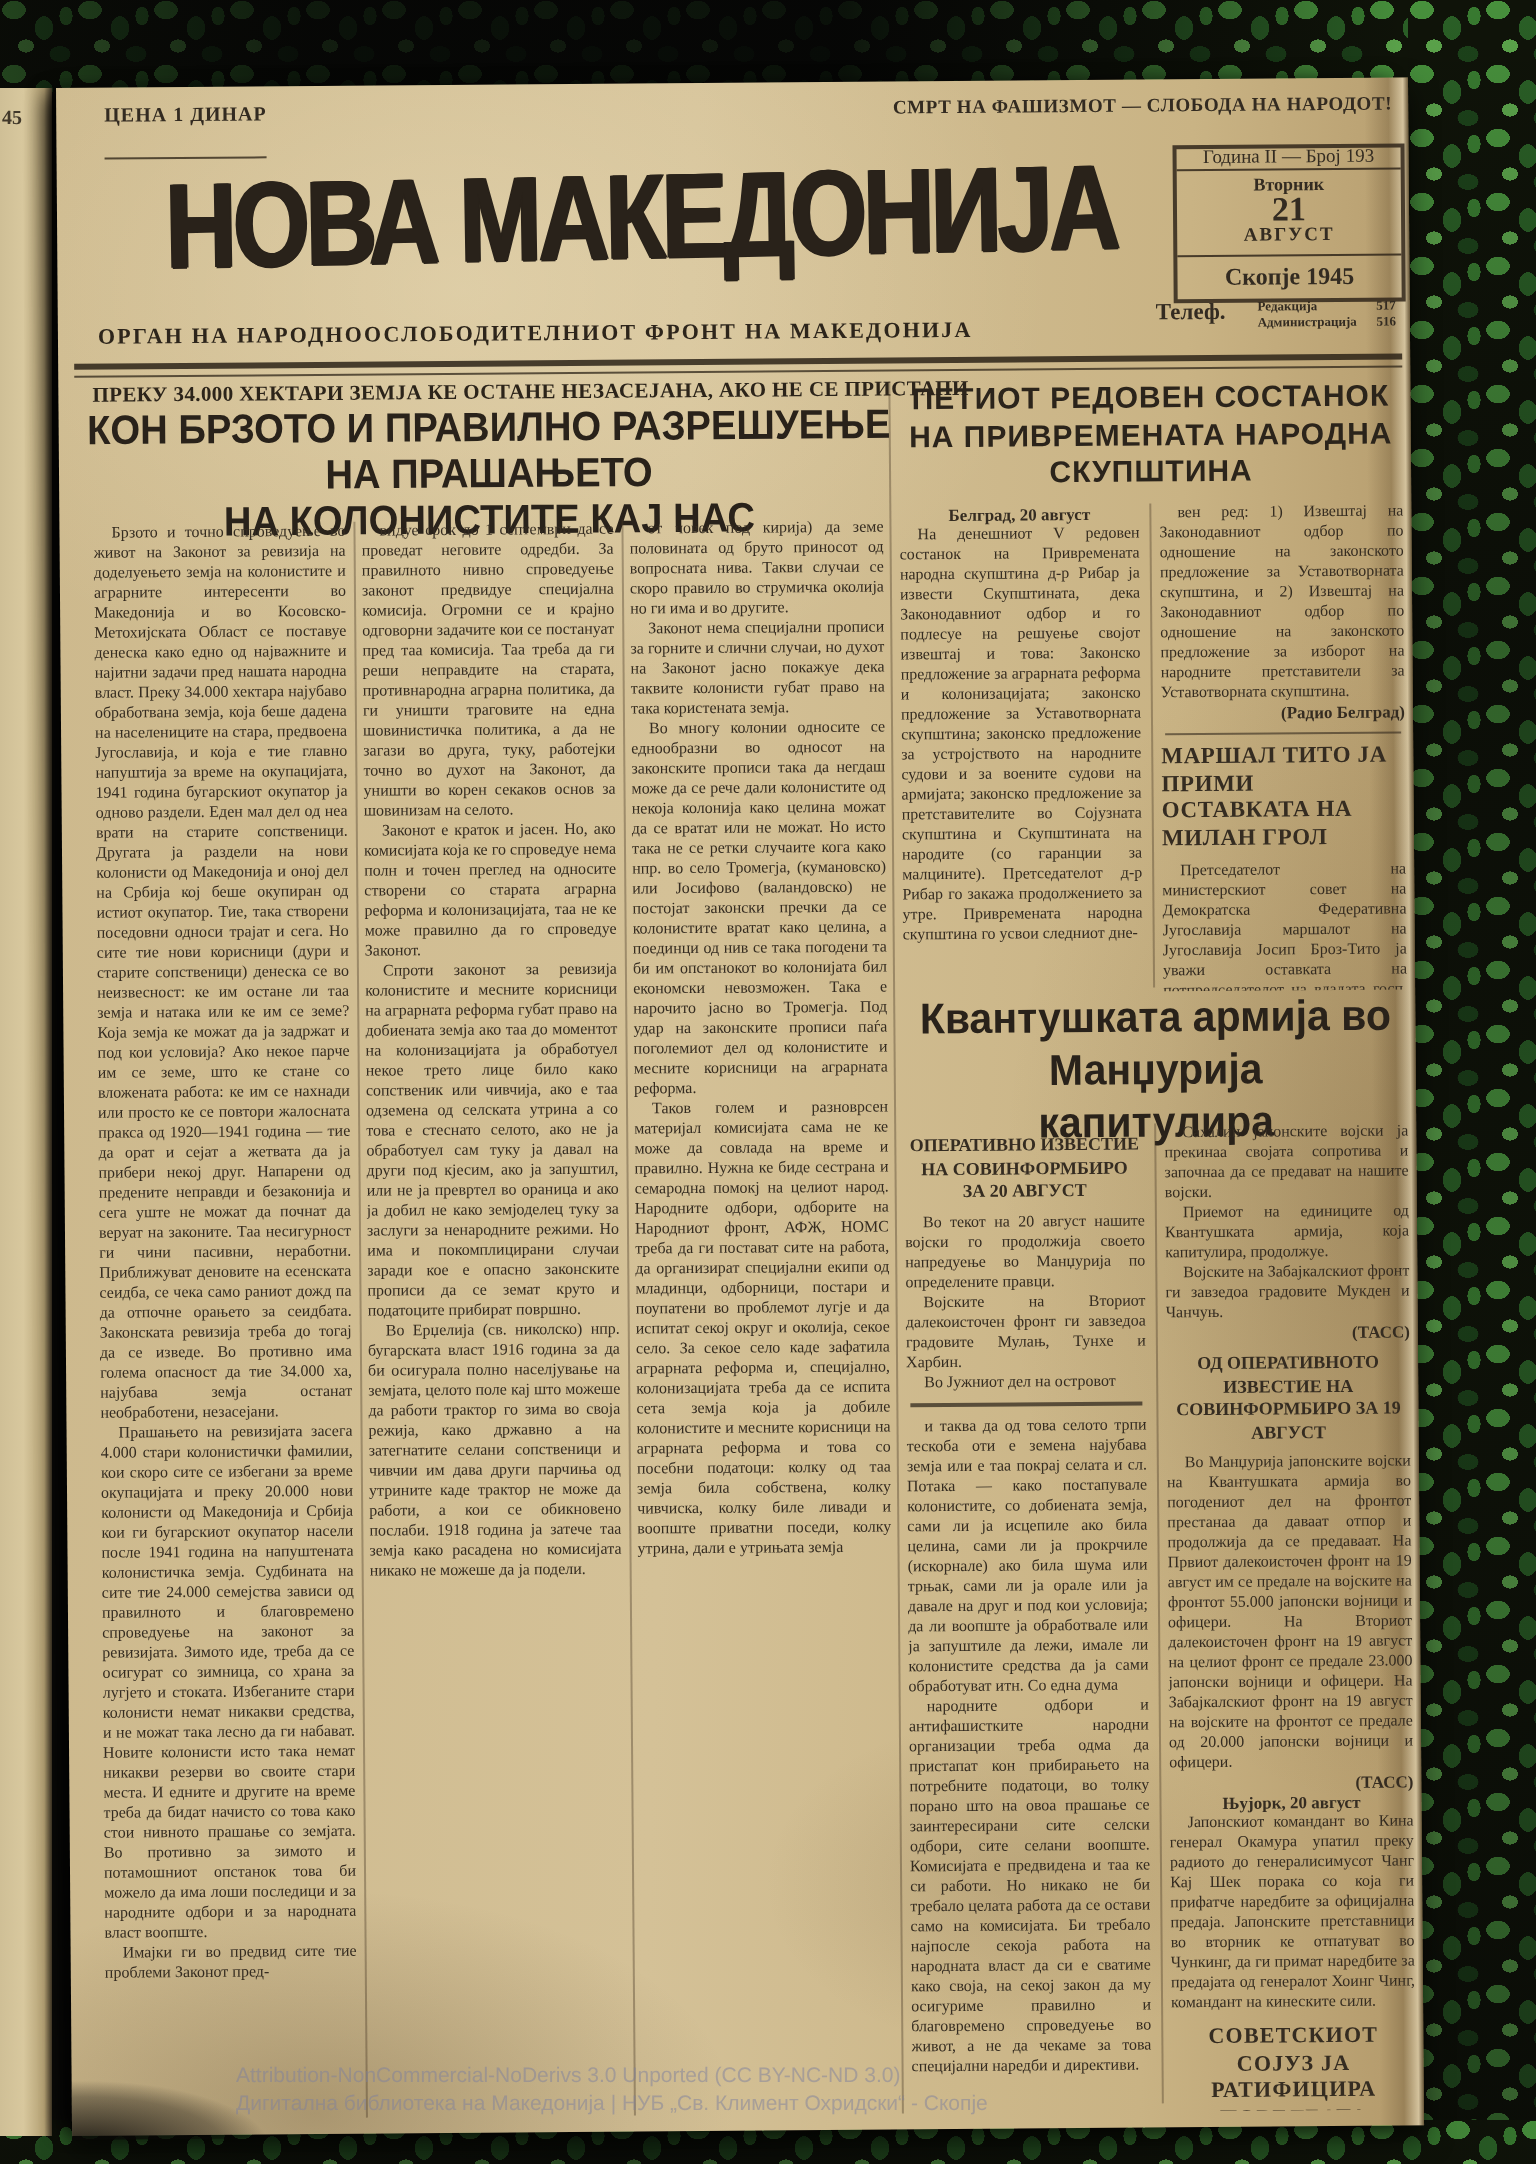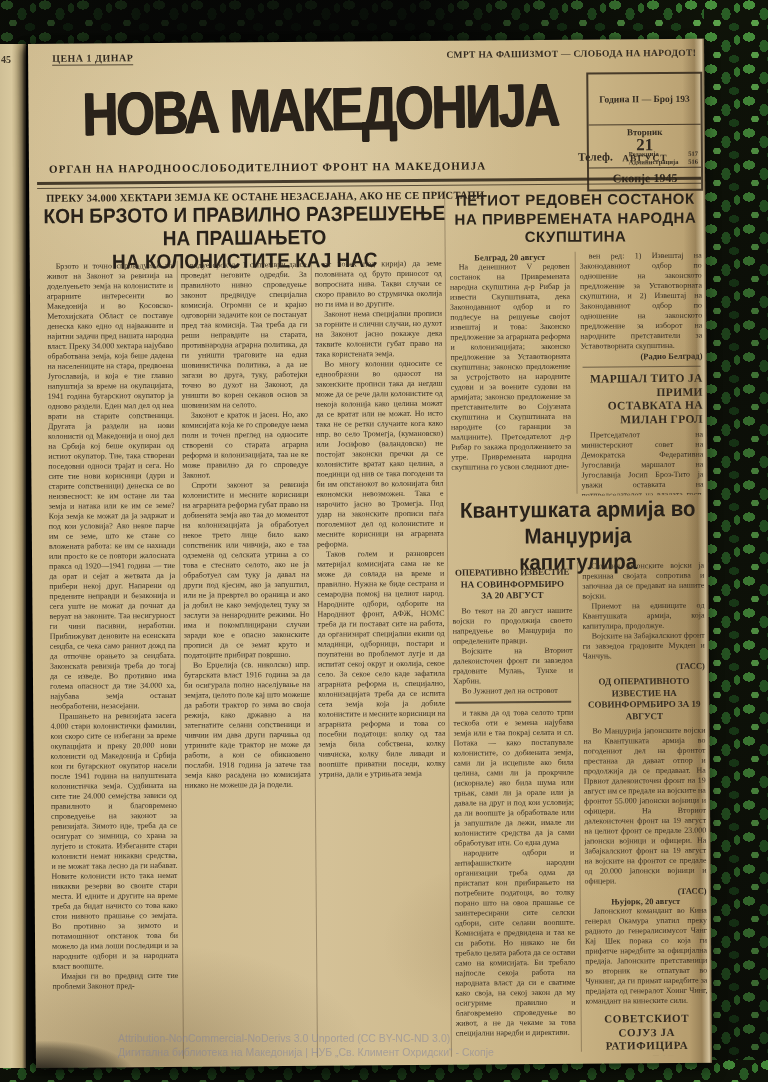--- a/index.html
+++ b/index.html
@@ -42,28 +42,28 @@
       radial-gradient(300px 160px at 18% 99%, rgba(80,60,32,.30), transparent 70%),
       radial-gradient(180px 120px at 70% 88%, rgba(96,74,44,.16), transparent 70%),
       linear-gradient(92deg,#cdb98d 0%,#d4c197 45%,#c9b384 80%,#b69d6e 97%);
     box-shadow:-8px 0 10px -3px rgba(0,0,0,.8), 0 6px 14px rgba(0,0,0,.6);}
   .curl{position:absolute;right:0;top:0;width:22px;height:100%;
     background:linear-gradient(90deg,transparent,rgba(78,58,30,.28) 55%,rgba(255,249,226,.4) 88%,rgba(43,32,16,.55));}
   .tear{position:absolute;left:0;bottom:-2px;width:130px;height:42px;
     background:radial-gradient(130px 48px at 4% 112%, rgba(10,9,7,.9), rgba(10,9,7,.35) 55%, transparent 72%)}
 
   
-  .price{left:24px;top:9px;font-size:10px;font-weight:bold;border-bottom:1px solid rgba(50,40,26,.8);padding-bottom:1px;letter-spacing:.5px}
+  .price{left:24px;top:9px;font-size:10px;font-weight:bold;border-bottom:1px solid rgba(50,40,26,.8);padding-bottom:15px;letter-spacing:.5px}
   .slogan{right:8px;top:9px;font-size:9.5px;font-weight:bold;letter-spacing:.3px}
   .title{left:28px;top:28px;width:528px;text-align:center;font-size:53px;line-height:80px;
     font-weight:bold;letter-spacing:-2px;color:#29221a;white-space:nowrap;
     transform:scale(.93,1.14) rotate(-0.6deg);transform-origin:center;
     text-shadow:.8px 0 0 currentColor,-.8px 0 0 currentColor,0 .5px 0 currentColor;}
   .issuebox{right:2px;top:33px;width:112px;border:2px solid rgba(48,38,26,.85);text-align:center}
-  .issuebox .r1{font-size:9.5px;font-weight:bold;padding:20px 1px;border-bottom:1px solid rgba(48,38,26,.85)}
+  .issuebox .r1{font-size:9.5px;font-weight:normal;padding:0 1px;border-bottom:1px solid rgba(48,38,26,.85)}
   .issuebox .r2{padding:2px 0 3px;border-bottom:1px solid rgba(48,38,26,.85)}
   .issuebox .wd{font-size:9px;font-weight:bold;line-height:10px}
   .issuebox .dy{font-size:17px;font-weight:bold;line-height:16px}
   .issuebox .mo{font-size:9.5px;font-weight:bold;line-height:11px;letter-spacing:1px}
   .issuebox .r3{font-size:12px;font-weight:bold;padding:3px 0}
   .organ{left:20px;top:119px;width:525px;font-size:11px;font-weight:bold;letter-spacing:1.1px;white-space:nowrap;color:#2d251b}
   .phone{left:549px;top:111px;width:120px;display:flex;gap:16px;align-items:flex-start}
   .phone .tl{font-size:11.5px;font-weight:bold}
   .phone .tiny{font-size:6.5px;line-height:8px;font-weight:bold;flex:1}
   .phone .tiny .row{display:flex;justify-content:space-between}
@@ -76,21 +76,21 @@
   .credit{text-align:right;font-weight:bold;font-size:8.5px;margin-top:2px;text-indent:0 !important}
   .subhead{font-weight:bold;text-align:center;font-size:9px;line-height:11.5px;margin:5px 2px 4px;text-indent:0 !important}
   .rule{border-top:1.5px solid rgba(50,40,28,.6);margin:5px 2px}
   .rule-thick{border-top:2.5px solid rgba(45,36,26,.72);margin:5px 2px}
 
   .kicker{left:17px;top:149px;width:398px;font-size:10.5px;font-weight:bold;letter-spacing:.2px;color:#2c241a;white-space:nowrap}
   .headline-main{left:10px;top:162px;width:410px;text-align:center;font-size:19.5px;line-height:22px;
     font-weight:bold;color:#29221a;transform:scale(.98,1.05)}
   .assembly-head{left:420px;top:151px;width:252px;text-align:center;font-size:15px;line-height:18.5px;
     font-weight:bold;letter-spacing:.5px;color:#2b241b}
-  .tito-head{font-weight:bold;text-align:right;font-size:11.5px;line-height:13.5px;margin:4px 0;letter-spacing:.3px;text-indent:0 !important}
+  .tito-head{font-weight:bold;text-align:left;font-size:11.5px;line-height:13.5px;margin:4px 0;letter-spacing:.3px;text-indent:0 !important}
   .kwantung-head{left:420px;top:458px;width:252px;text-align:center;font-size:20.5px;line-height:25px;
     font-weight:bold;color:#29221a;transform:scaleY(1.05)}
   .ussr-head{font-weight:bold;text-align:center;font-size:11px;line-height:13.5px;letter-spacing:.6px;margin:6px 0 2px;text-indent:0 !important}
 
   .vline{position:absolute;width:1px;background:rgba(70,56,38,.38)}
 
   
   .watermark{left:118px;top:1031px;width:524px;color:rgba(125,128,158,.5);
     font-family:"Liberation Sans","DejaVu Sans",sans-serif;font-size:10.5px;line-height:14px;z-index:5}
 </style>

